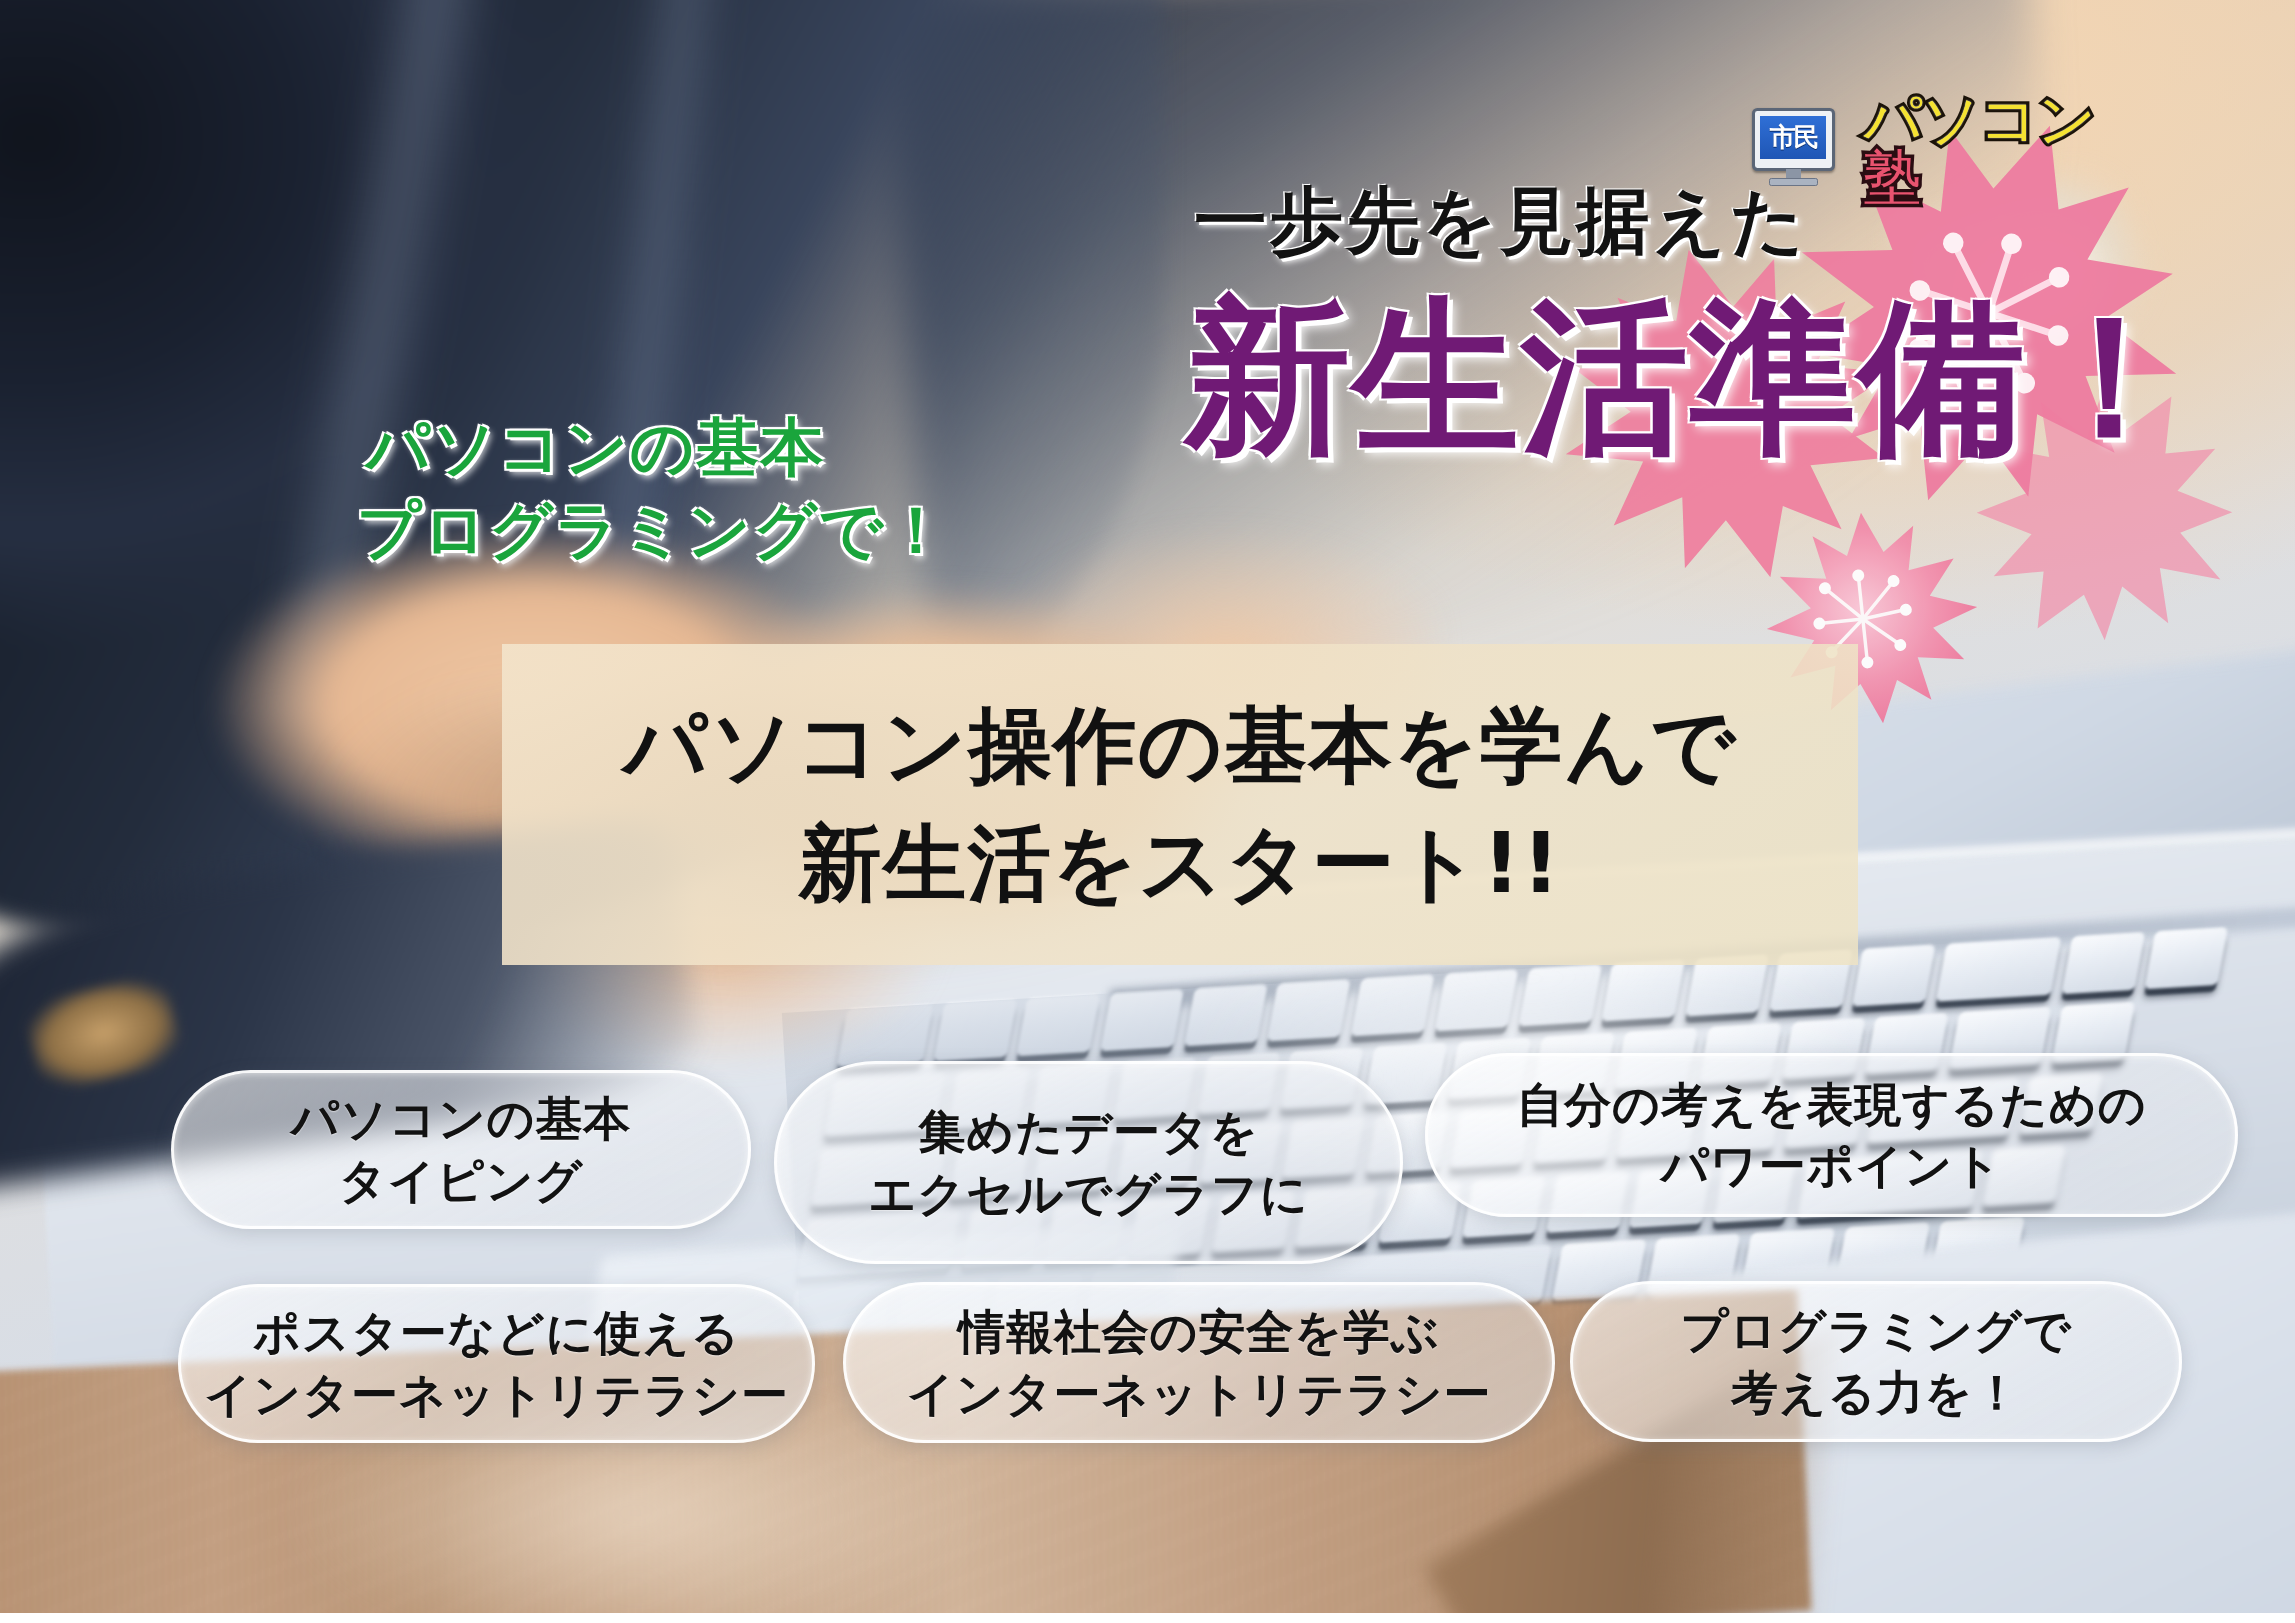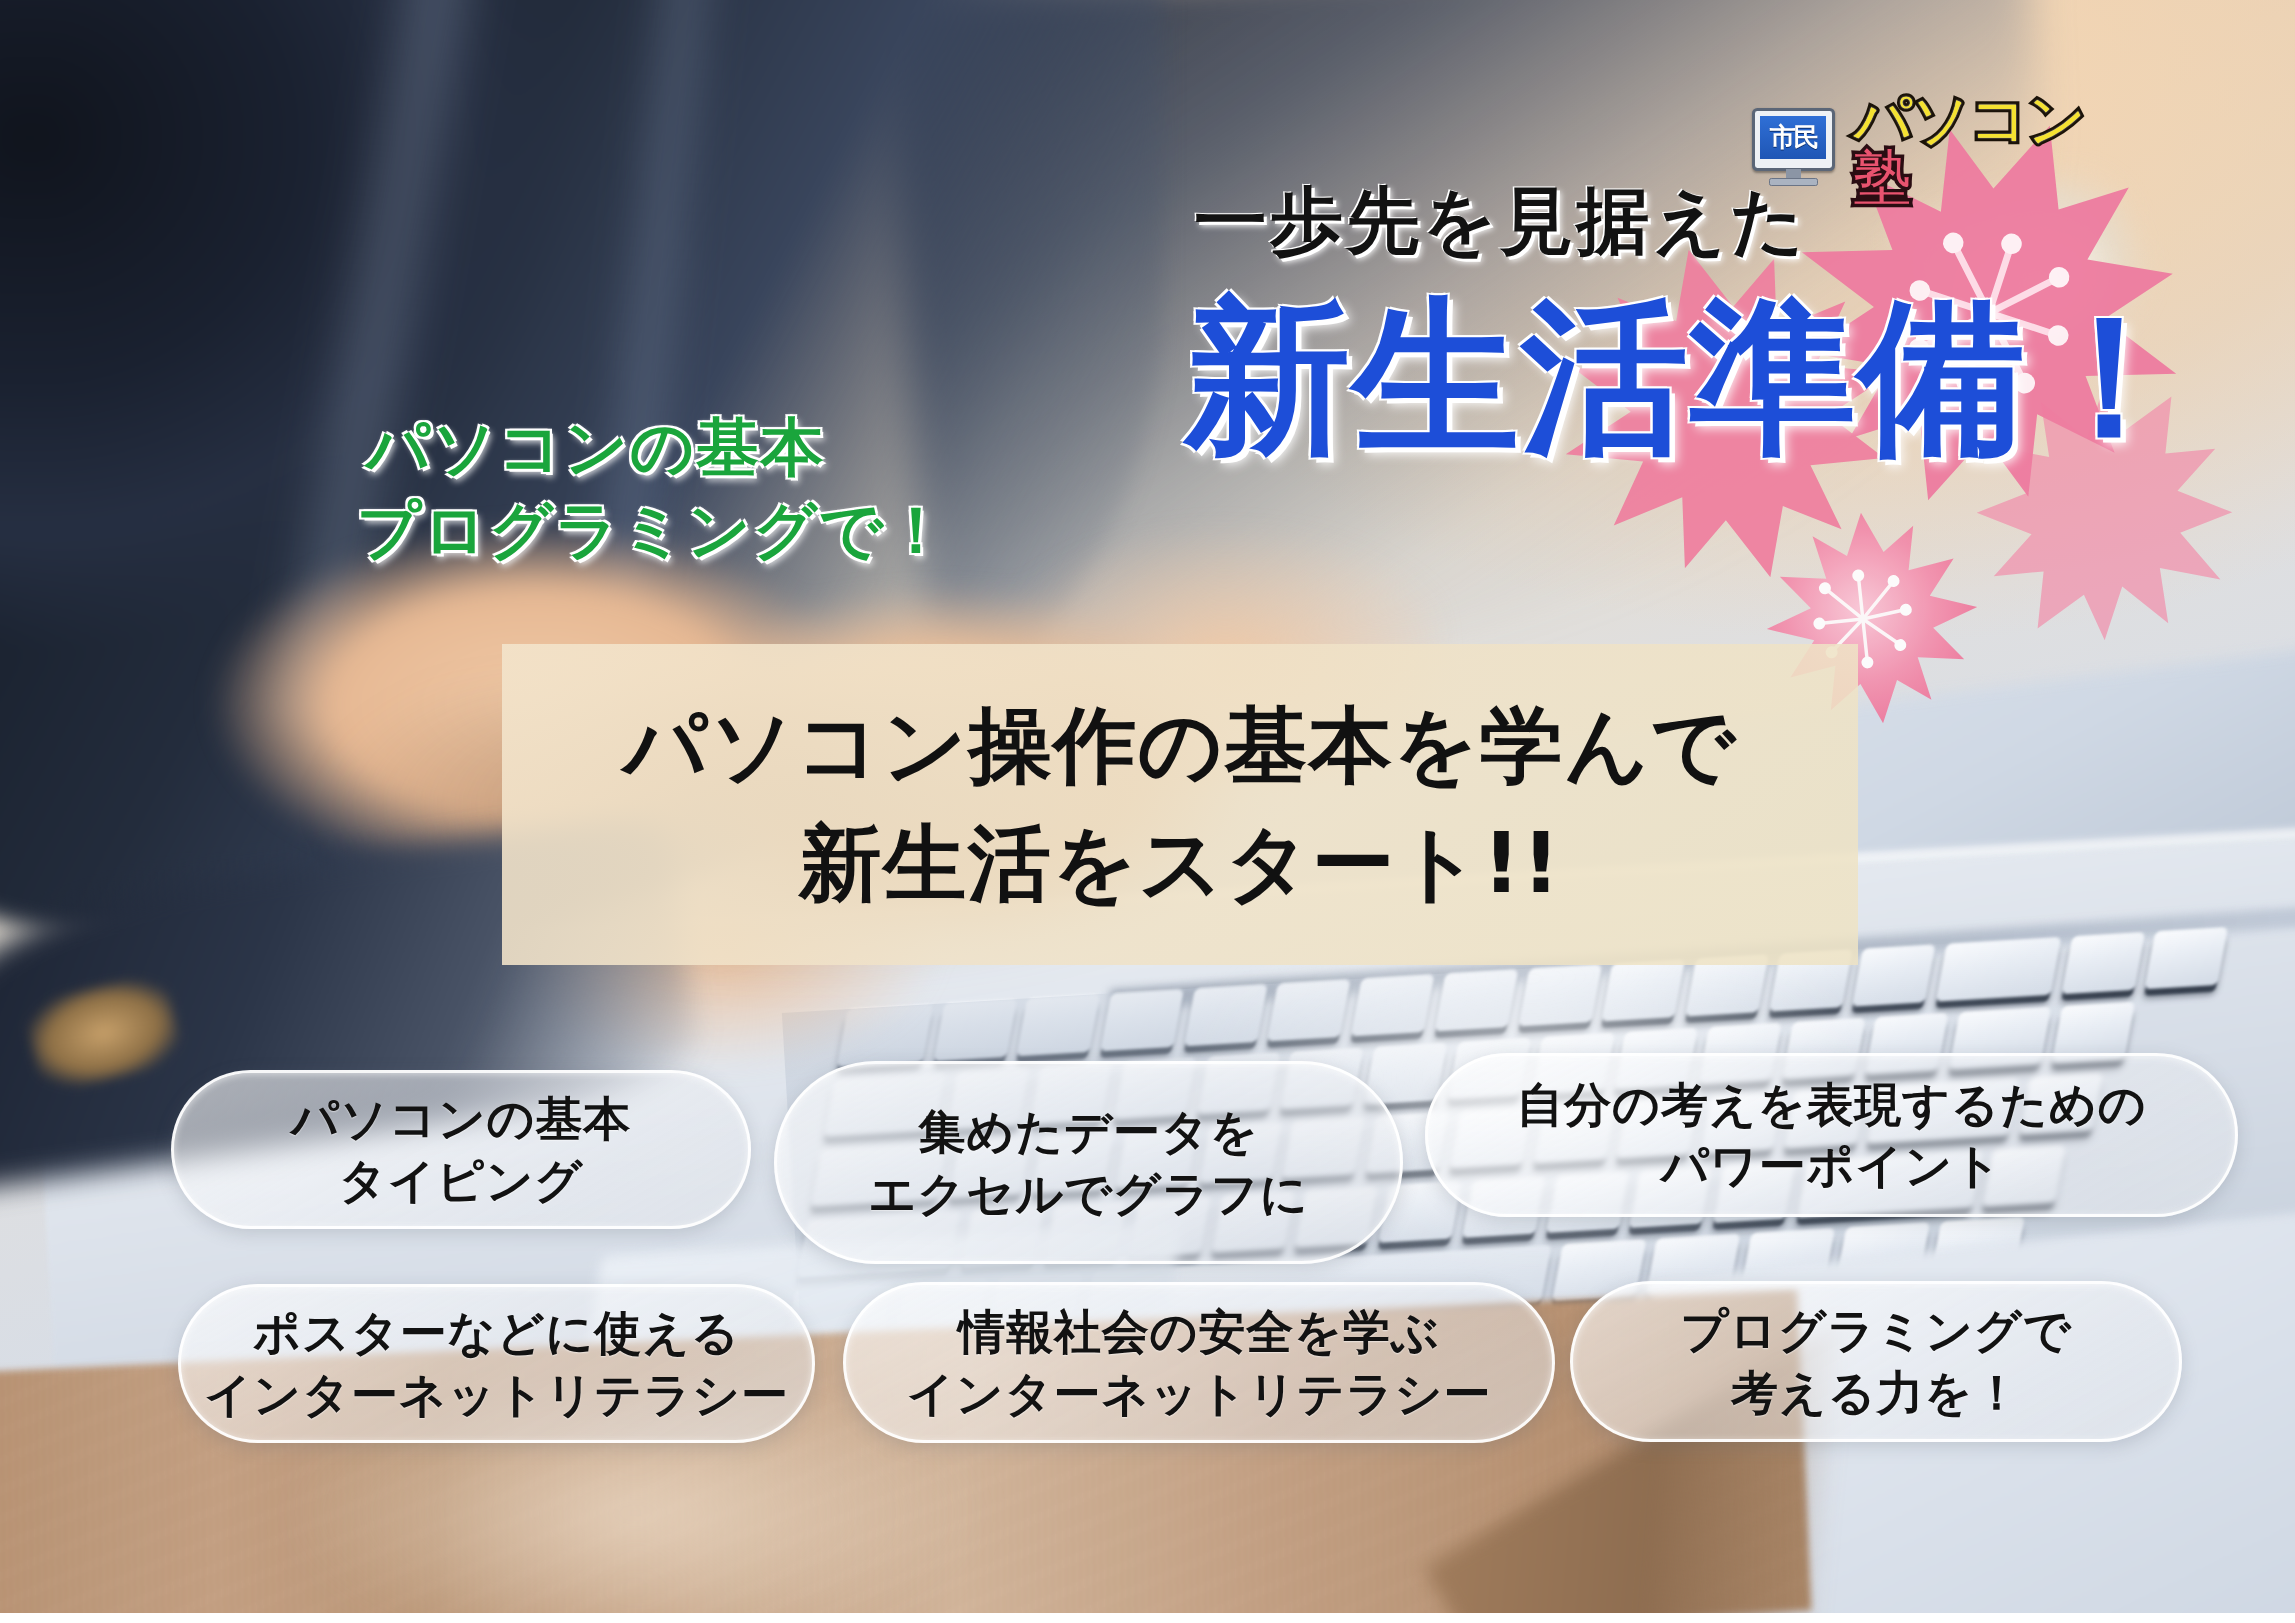--- a/index.html
+++ b/index.html
@@ -221,21 +221,21 @@
     background:#ffffff;
   }
 
   
   .sakura { position:absolute; }
   .sakura svg { display:block; width:100%; height:100%; }
 
   
   #logo {
     position:absolute; left:1752px; top:90px;
-    display:flex; align-items:center; gap:17px;
+    display:flex; align-items:center; gap:27px;
     z-index:40;
   }
   .monitor {
     position:relative; width:83px; height:80px; flex:0 0 auto;
   }
   .monitor .frame {
     position:absolute; left:0; top:0; width:83px; height:63px;
     background:#eef1f5; border:3.1px solid #5b6677; border-radius:5.4px;
     box-shadow:0 1.5px 2.3px rgba(0,0,0,.35);
   }
@@ -281,21 +281,21 @@
     position:absolute; left:1194px; top:184px; z-index:35;
     font-size:73px; font-weight:700; color:#121212;
     letter-spacing:3.1px; line-height:1;
     text-shadow:
       3.1px 3.1px 0 #ffffff, -1.5px -1.5px 0 #ffffff,
       3.8px 3.8px 6.9px rgba(255,255,255,.95);
   }
 
   #main-head {
     position:absolute; left:1184px; top:289px; z-index:35;
-    font-size:167px; font-weight:700; color:#1d4ed8;
+    font-size:167px; font-weight:700; color:#701a75;
     letter-spacing:1.5px; line-height:1.06; white-space:nowrap;
     text-shadow:
       5.4px 5.4px 0 #ffffff, -2.3px -2.3px 0 #ffffff,
       2.3px -2.3px 0 #ffffff, -2.3px 2.3px 0 #ffffff,
       6.9px 6.9px 10.7px rgba(255,255,255,.9);
   }
 
   #green-copy {
     position:absolute; left:366px; top:406px; z-index:35;
     font-size:63px; font-weight:700; color:#1aa53c;

